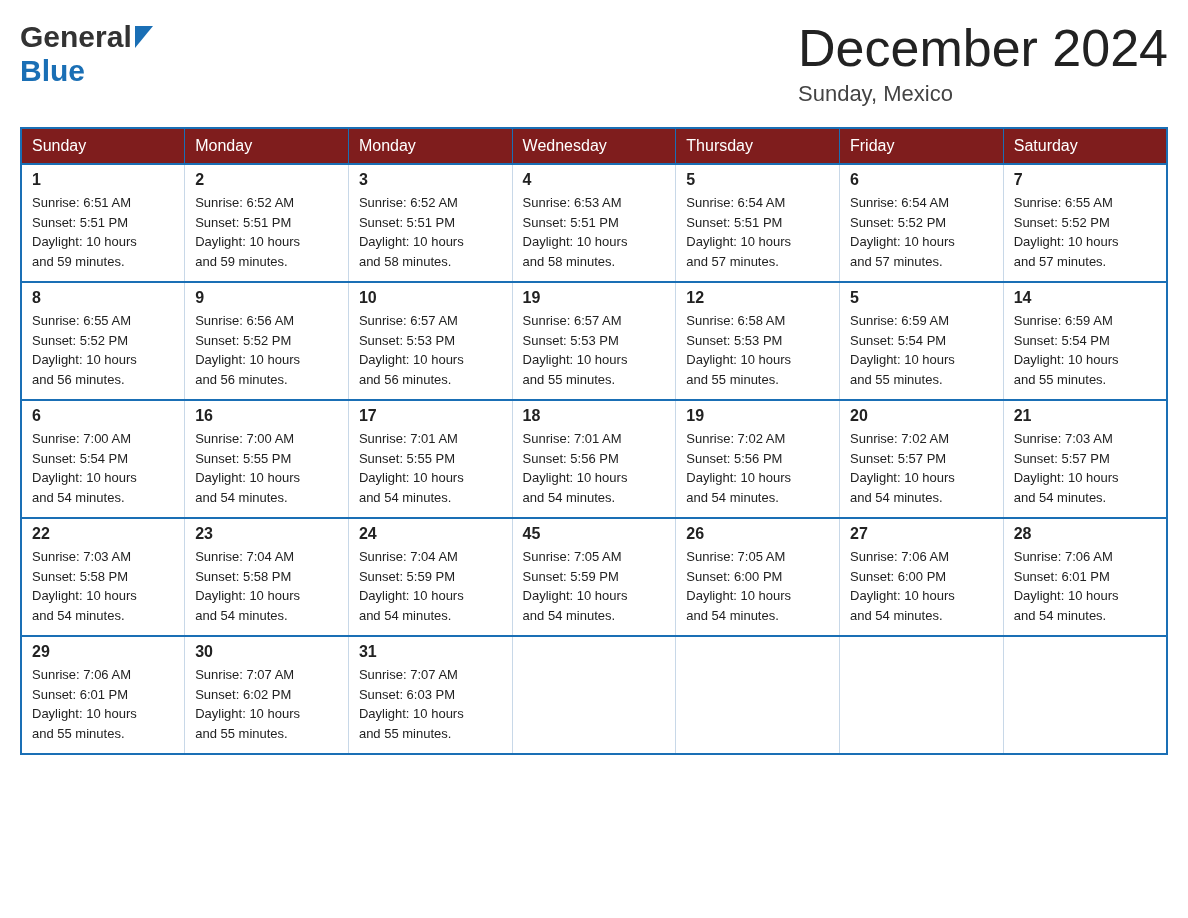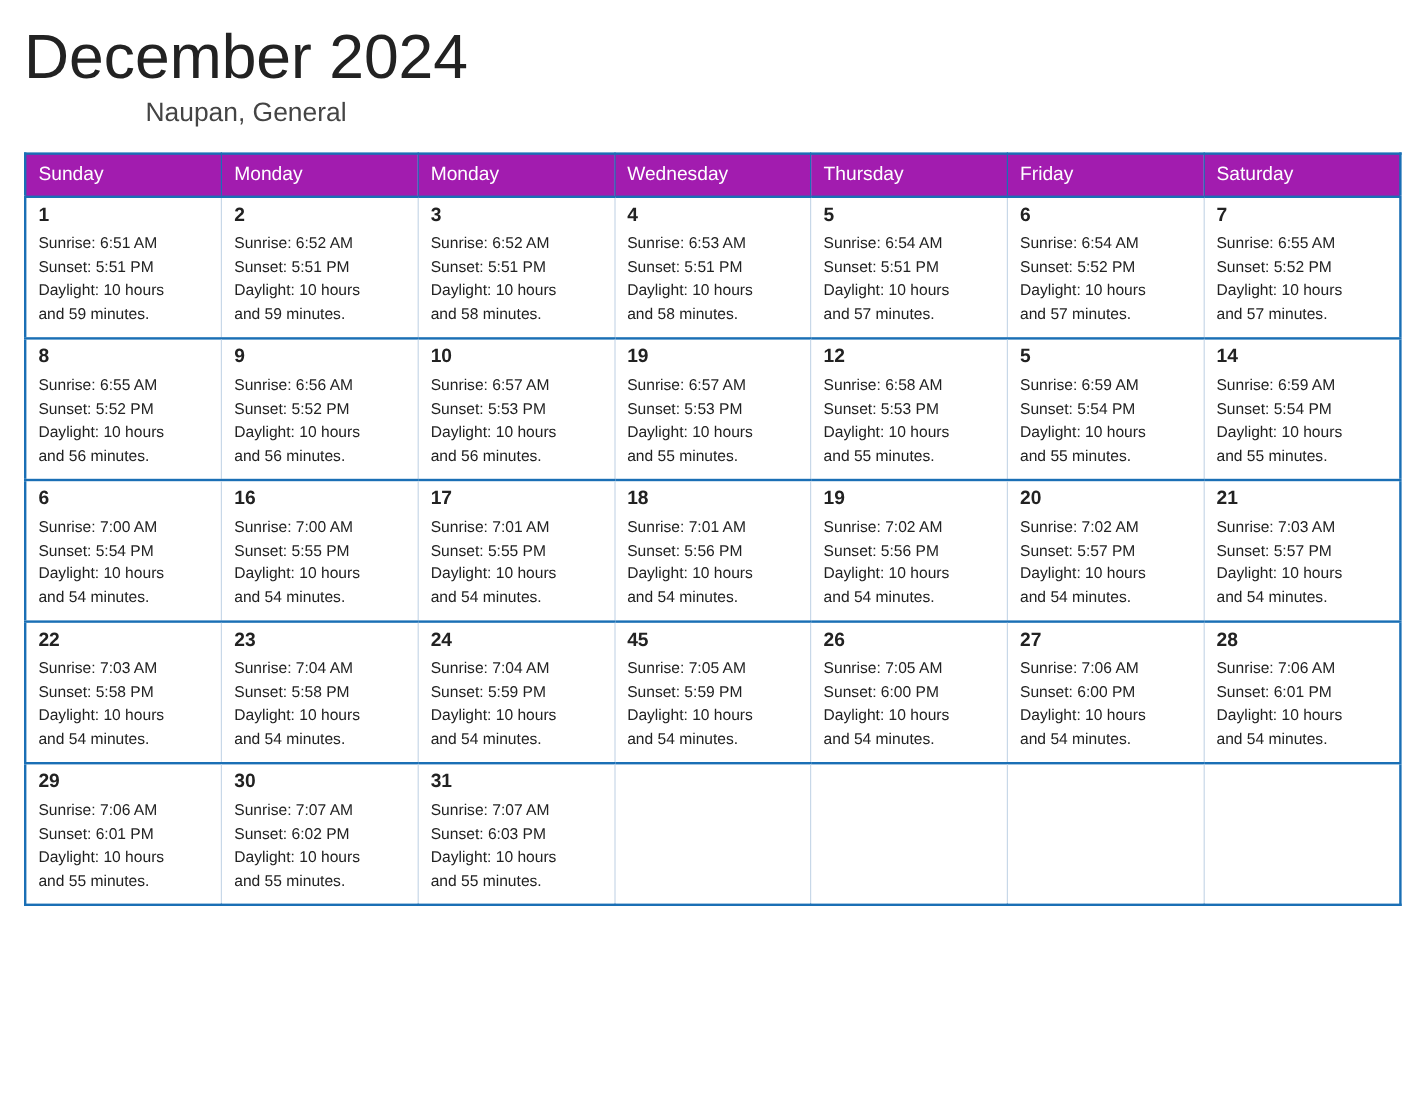--- a/index.html
+++ b/index.html
@@ -19,40 +19,40 @@
     .logo {
       display: flex;
       flex-direction: column;
       align-items: flex-start;
     }
     .logo-line {
       display: flex;
       align-items: center;
     }
     .title-block {
-      text-align: center;
+      text-align: left;
     }
     .month-title {
       font-size: 52px;
       font-weight: normal;
       color: #222;
       line-height: 1.1;
     }
     .location {
       font-size: 22px;
       color: #444;
       margin-top: 4px;
     }
     .calendar-table {
       width: 100%;
       border-collapse: collapse;
       border: 2px solid #1a6fb5;
     }
     .calendar-table th {
-      background: #a21caf;
+      background: #7f1d1d;
       color: #fff;
       font-size: 16px;
       font-weight: normal;
       padding: 8px 10px;
       text-align: left;
       border: 1px solid #1a6fb5;
     }
     .calendar-table td {
       vertical-align: top;
       padding: 6px 10px 10px 10px;
@@ -76,23 +76,36 @@
       background: #fff;
     }
     tr.week-row td {
       border-top: 2px solid #1a6fb5;
     }
   </style>
 </head>
 <body>
 
 <div class="header">
+  <div class="logo">
+    <div class="logo-line">
+      <span style="font-size:30px;font-weight:bold;color:#333;">General</span>
+      <span style="display:inline-block;margin-left:3px;margin-top:4px;">
+        <svg width="18" height="22" viewBox="0 0 18 22">
+            <polygon points="0,0 18,0 0,22" fill="#1a6fb5"></polygon>
+          </svg>
+      </span>
+    </div>
+    <div>
+      <span style="font-size:30px;font-weight:bold;color:#1a6fb5;">Blue</span>
+    </div>
+  </div>
   <div class="title-block">
     <div class="month-title">December 2024</div>
-    <div class="location">Naupan, General</div>
+    <div class="location">Sunday, Mexico</div>
   </div>
 </div>
 
 <table class="calendar-table">
   <thead>
     <tr>
     <th>Sunday</th>
         <th>Monday</th>
         <th>Monday</th>
         <th>Wednesday</th>

